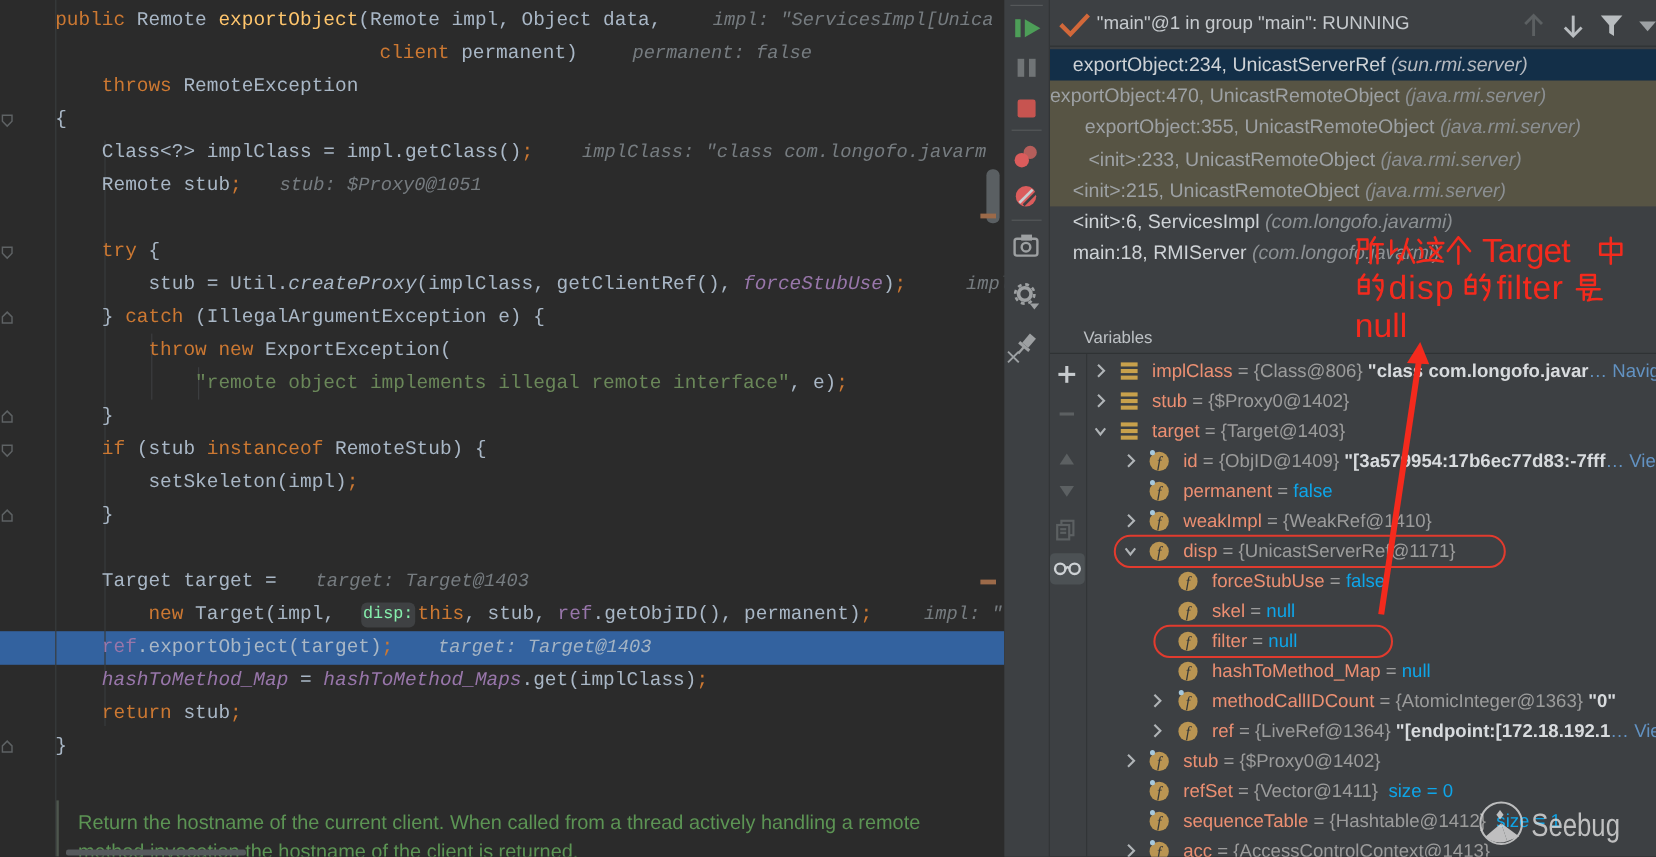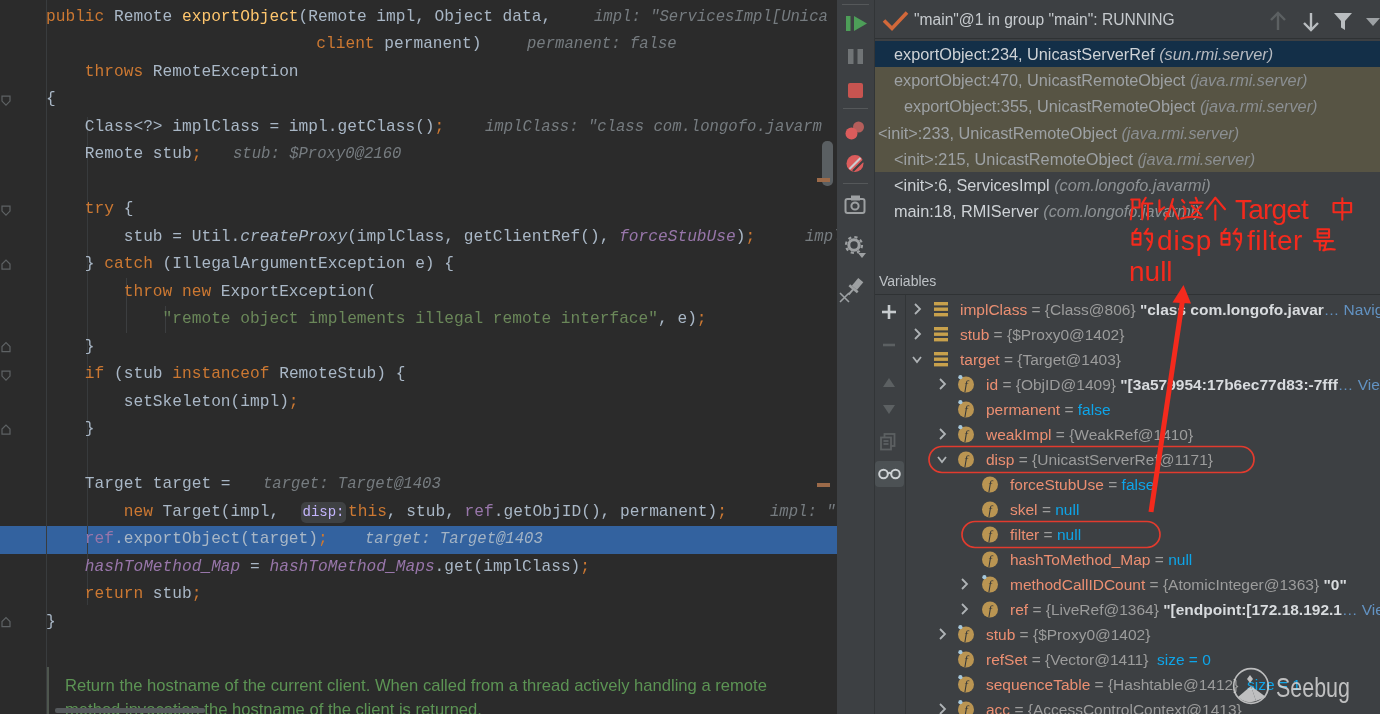--- a/index.html
+++ b/index.html
@@ -28,35 +28,35 @@
 <div class="abs" style="left:46px;top:0;width:1px;height:714px;background:#393c3e"></div>
 <div class="cl" style="top:3.9px;left:46px"><span class="k">public</span> Remote <span class="fn">exportObject</span>(Remote impl, Object data,</div>
 <div class="hint " style="top:3.9px;left:594px">impl: "ServicesImpl[Unica</div>
 <div class="cl" style="top:31.4px;left:54px">                           <span class="k">client</span> permanent)</div>
 <div class="hint " style="top:31.4px;left:527px">permanent: false</div>
 <div class="cl" style="top:58.9px;left:46px">    <span class="k">throws</span> RemoteException</div>
 <div class="cl" style="top:86.4px;left:46px">{</div>
 <div class="cl" style="top:113.9px;left:46px">    Class&lt;?&gt; implClass = impl.getClass()<span class="k">;</span></div>
 <div class="hint " style="top:113.9px;left:485px">implClass: "class com.longofo.javarm</div>
 <div class="cl" style="top:141.4px;left:46px">    Remote stub<span class="k">;</span></div>
-<div class="hint " style="top:141.4px;left:233px">stub: $Proxy0@2160</div>
+<div class="hint " style="top:141.4px;left:233px">stub: $Proxy0@1051</div>
 <div class="cl" style="top:196.4px;left:46px">    <span class="k">try</span> {</div>
 <div class="cl" style="top:223.9px;left:46px">        stub = Util.<span class="it">createProxy</span>(implClass, getClientRef(), <span class="fi it">forceStubUse</span>)<span class="k">;</span></div>
 <div class="hint " style="top:223.9px;left:805px">impl</div>
 <div class="cl" style="top:278.9px;left:46px">        <span class="k">throw new</span> ExportException(</div>
 <div class="cl" style="top:251.4px;left:46px">    } <span class="k">catch</span> (IllegalArgumentException e) {</div>
 <div class="cl" style="top:306.4px;left:46px">            <span class="s">"remote object implements illegal remote interface"</span>, e)<span class="k">;</span></div>
 <div class="cl" style="top:333.9px;left:46px">    }</div>
 <div class="cl" style="top:361.4px;left:46px">    <span class="k">if</span> (stub <span class="k">instanceof</span> RemoteStub) {</div>
 <div class="cl" style="top:388.9px;left:46px">        setSkeleton(impl)<span class="k">;</span></div>
 <div class="cl" style="top:416.4px;left:46px">    }</div>
 <div class="cl" style="top:471.4px;left:46px">    Target target =</div>
 <div class="hint " style="top:471.4px;left:263px">target: Target@1403</div>
 <div class="cl" style="top:498.9px;left:46px">        <span class="k">new</span> Target(impl,</div>
-<div class="abs" style="left:301px;top:502.1px;width:45px;height:21px;background:#3f4143;border-radius:5px;font-family:'Liberation Mono',monospace;font-size:14px;line-height:21px;color:#c4b5fd;text-align:center">disp:</div>
+<div class="abs" style="left:301px;top:502.1px;width:45px;height:21px;background:#3f4143;border-radius:5px;font-family:'Liberation Mono',monospace;font-size:14px;line-height:21px;color:#86efac;text-align:center">disp:</div>
 <div class="cl" style="top:498.9px;left:348px"><span class="k">this</span>, stub, <span class="fi">ref</span>.getObjID(), permanent)<span class="k">;</span></div>
 <div class="hint " style="top:498.9px;left:770px">impl: "</div>
 <div class="cl" style="top:526.4px;left:46px">    <span class="fi">ref</span>.exportObject(target)<span class="k">;</span></div>
 <div class="hint st2" style="top:526.4px;left:365px">target: Target@1403</div>
 <style>.st2{color:#a3b3c4}</style>
 <div class="cl" style="top:553.9px;left:46px">    <span class="fi it">hashToMethod_Map</span> = <span class="fi it">hashToMethod_Maps</span>.get(implClass)<span class="k">;</span></div>
 <div class="cl" style="top:581.4px;left:46px">    <span class="k">return</span> stub<span class="k">;</span></div>
 <div class="cl" style="top:608.9px;left:46px">}</div>
 <div class="abs" style="left:47px;top:667px;width:2px;height:47px;background:#4e564e"></div>
 <div class="abs" style="left:65px;top:674px;width:780px;font-size:16.6px;line-height:23.5px;color:#5c9454;font-family:'Liberation Sans',sans-serif">Return the hostname of the current client. When called from a thread actively handling a remote<br>method invocation the hostname of the client is returned.</div>
@@ -74,30 +74,30 @@
 <div class="abs" style="left:817px;top:483px;width:13px;height:4px;background:#9c6a49"></div>
 <div class="abs" style="left:55px;top:708px;width:150px;height:5px;background:#55595c;border-radius:2px"></div>
 </div>
 <div id="rp">
 <div class="abs" style="left:0;top:0;width:37px;height:714px;background:#3d4043"></div>
 <div class="abs" style="left:37px;top:0;width:1px;height:714px;background:#323537"></div>
 <div class="abs" style="left:38px;top:38px;width:505px;height:1px;background:#2f3234"></div>
 <div class="abs" style="left:5px;top:4px;width:27px;height:1px;background:#55585a"></div>
 <div class="abs" style="left:38px;top:66.9px;width:505px;height:105.2px;background:#575444"></div>
 <div class="row" style="top:40.6px;background:#132f48;padding-left:19px"><span style="color:#ced2d6">exportObject:234, UnicastServerRef </span><span style="color:#b6bac0;font-style:italic">(sun.rmi.server)</span></div>
-<div class="row" style="top:66.9px;padding-left:19px"><span class="dim">exportObject:470, UnicastRemoteObject </span><span class="dimpkg">(java.rmi.server)</span></div>
+<div class="row" style="top:66.9px;"><span class="dim">exportObject:470, UnicastRemoteObject </span><span class="dimpkg">(java.rmi.server)</span></div>
 <div class="row" style="top:93.2px;padding-left:29px"><span class="dim">exportObject:355, UnicastRemoteObject </span><span class="dimpkg">(java.rmi.server)</span></div>
-<div class="row" style="top:119.5px;padding-left:3px"><span class="dim">&lt;init&gt;:233, UnicastRemoteObject </span><span class="dimpkg">(java.rmi.server)</span></div>
+<div class="row" style="top:119.5px;padding-left:32px"><span class="dim">&lt;init&gt;:233, UnicastRemoteObject </span><span class="dimpkg">(java.rmi.server)</span></div>
 <div class="row" style="top:145.8px;padding-left:19px"><span class="dim">&lt;init&gt;:215, UnicastRemoteObject </span><span class="dimpkg">(java.rmi.server)</span></div>
 <div class="row" style="top:172.1px;padding-left:19px"><span style="color:#ced2d6">&lt;init&gt;:6, ServicesImpl </span><span class="pkg">(com.longofo.javarmi)</span></div>
 <div class="row" style="top:198.4px;padding-left:19px"><span style="color:#ced2d6">main:18, RMIServer </span><span class="pkg">(com.longofo.javarmi)</span></div>
 <svg class="abs" style="left:1px;top:291px" width="14" height="14">
         <path d="M2,2 L11,11 M11,2 L2,11" stroke="#9da1a4" stroke-width="1.6"></path>
       </svg>
-<div class="abs" style="left:42px;top:273px;font-size:14px;color:#bdc1c5">Variables</div>
+<div class="abs" style="left:66px;top:273px;font-size:14px;color:#bdc1c5">Variables</div>
 <div class="abs" style="left:38px;top:294px;width:505px;height:1px;background:#2f3234"></div>
 <div class="abs" style="left:68px;top:295px;width:1px;height:419px;background:#323537"></div>
 </div>
 <svg class="abs" style="left:909px;top:297px" width="16" height="25">
       <polyline points="6,7 11,12 6,17" fill="none" stroke="#afb3b6" stroke-width="1.8"></polyline>
     </svg>
 <svg class="abs" style="left:932px;top:297px" width="20" height="25">
       <rect x="2" y="5" width="14" height="3.4" fill="#c8a14c"></rect>
       <rect x="2" y="10.5" width="14" height="3.4" fill="#c8a14c"></rect>
       <rect x="2" y="16" width="14" height="3.4" fill="#c8a14c"></rect>

